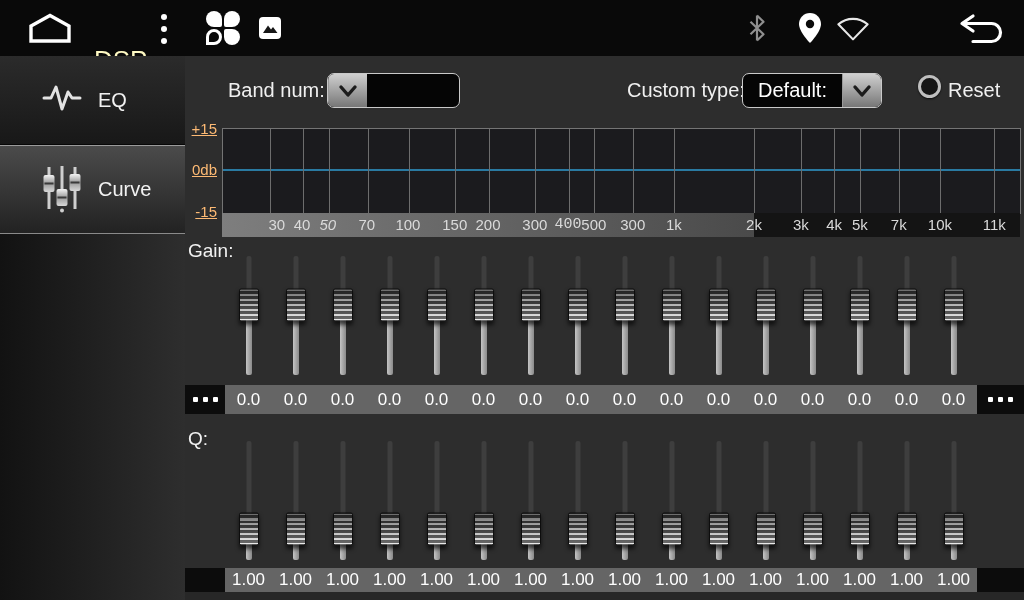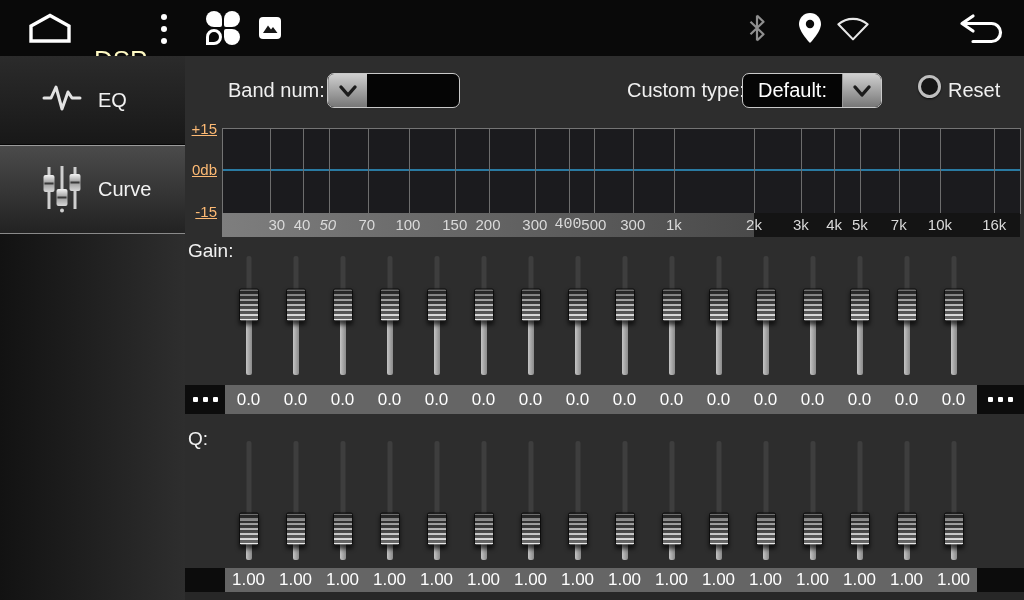--- a/index.html
+++ b/index.html
@@ -237,21 +237,21 @@
     <div class="freq-label" style="left: 43.3677%; font-family: Liberation Mono, monospace;">400</div>
     <div class="freq-label" style="left: 46.598%;">500</div>
     <div class="freq-label" style="left: 51.4689%;">300</div>
     <div class="freq-label" style="left: 56.6323%;">1k</div>
     <div class="freq-label" style="left: 66.6667%;">2k</div>
     <div class="freq-label" style="left: 72.5364%;">3k</div>
     <div class="freq-label" style="left: 76.701%;">4k</div>
     <div class="freq-label" style="left: 79.9313%;">5k</div>
     <div class="freq-label" style="left: 84.8023%;">7k</div>
     <div class="freq-label" style="left: 89.9657%;">10k</div>
-    <div class="freq-label" style="left: 96.7697%;">16k</div>
+    <div class="freq-label" style="left: 96.7697%;">11k</div>
   </div>
 
 <span class="section-label lbl-gain">Gain:</span>
 <div class="slider-area area-gain">
     <div class="slider-cell">
       <div class="track-dark" style="top: 6px; height: 49px;"></div>
       <div class="track-light" style="top: 55px; height: 70px;"></div>
       <div class="handle" style="top: 55px;"></div>
     </div>
     <div class="slider-cell">

